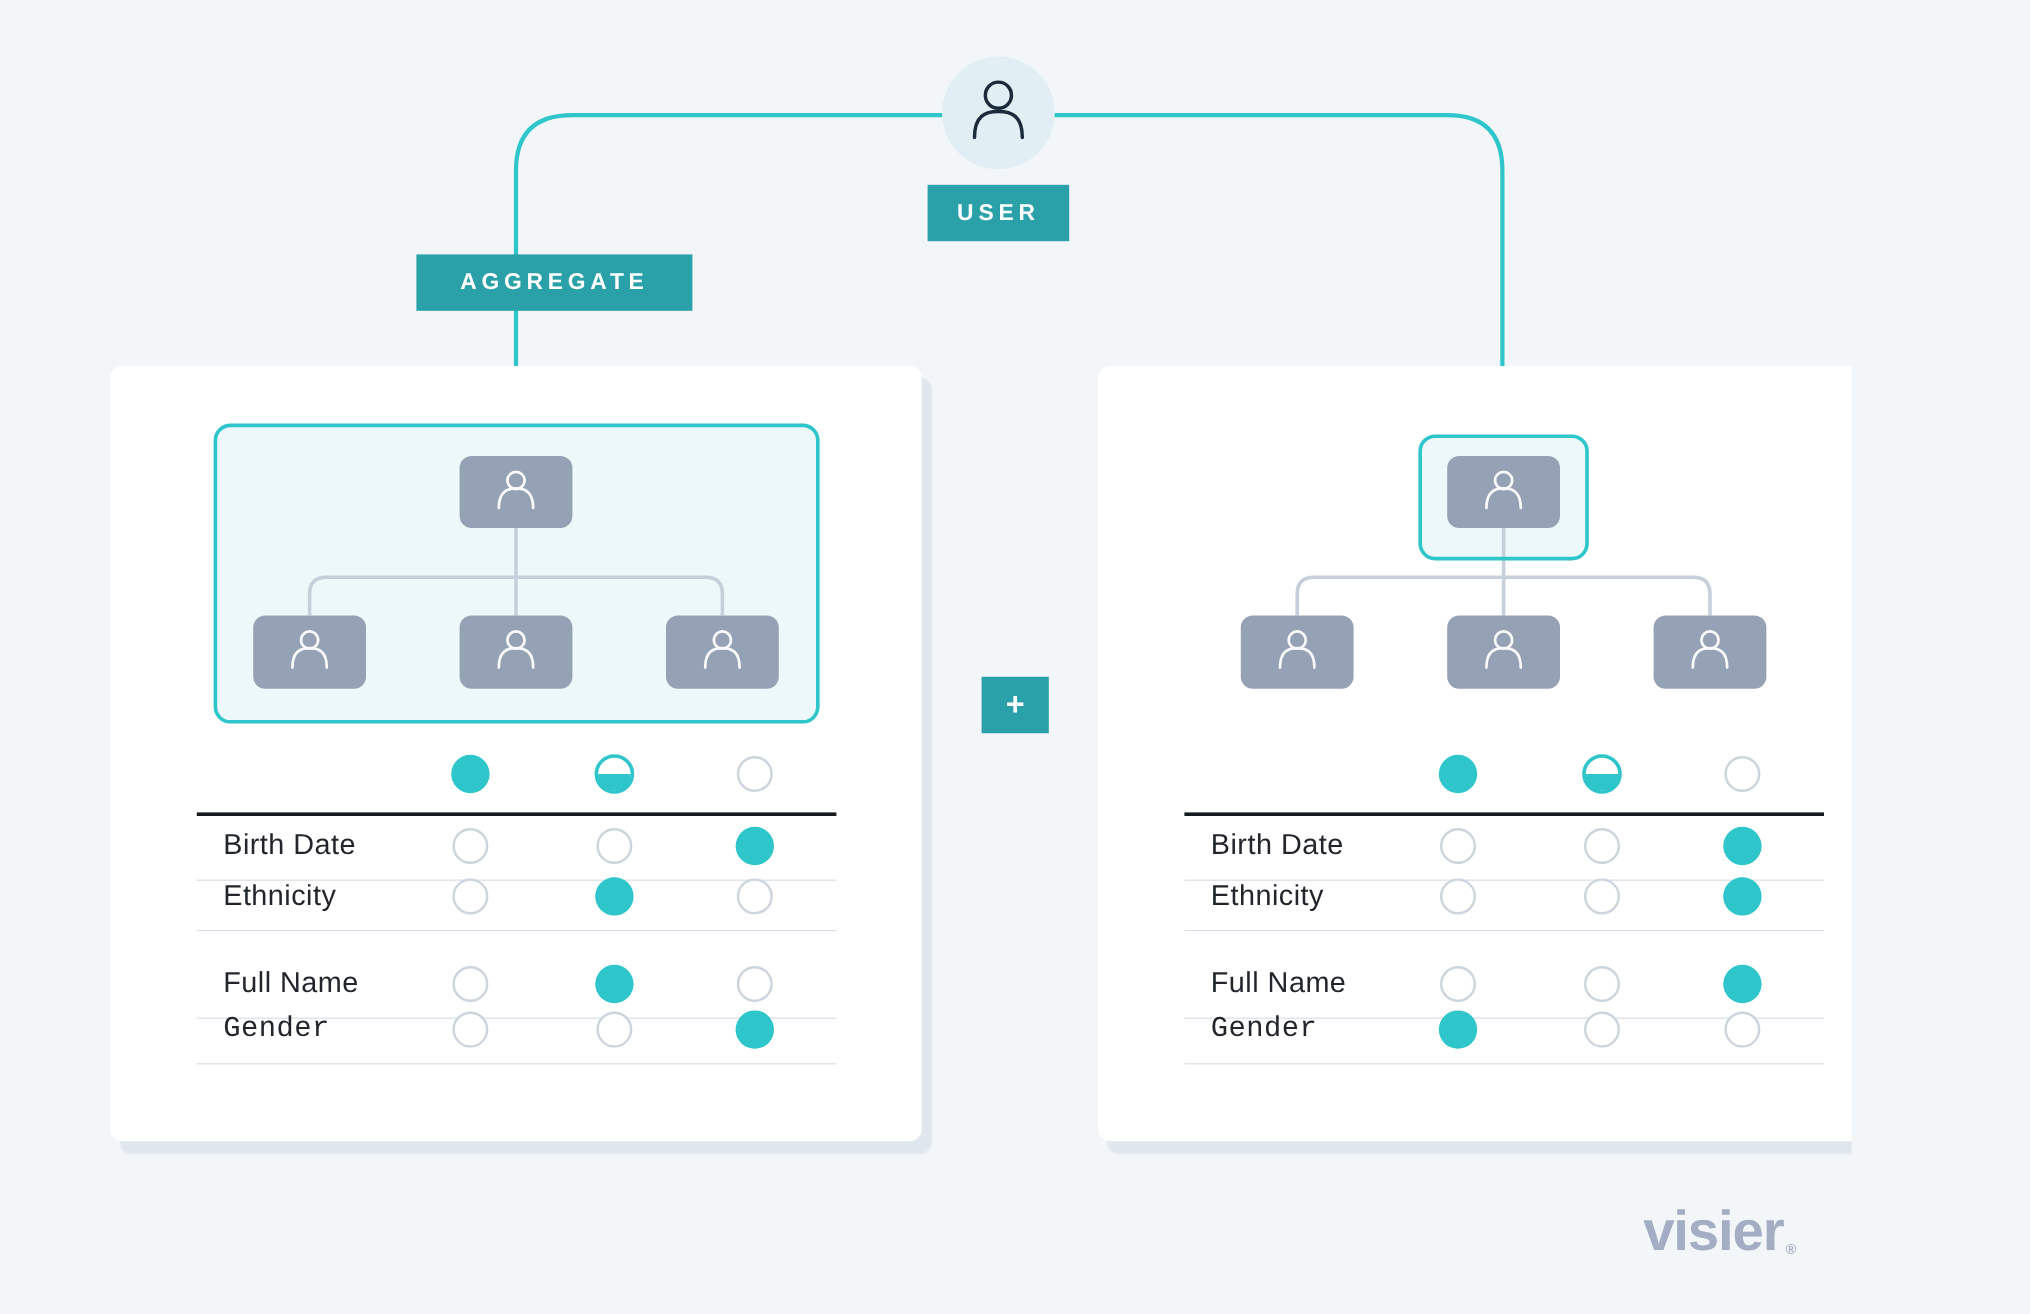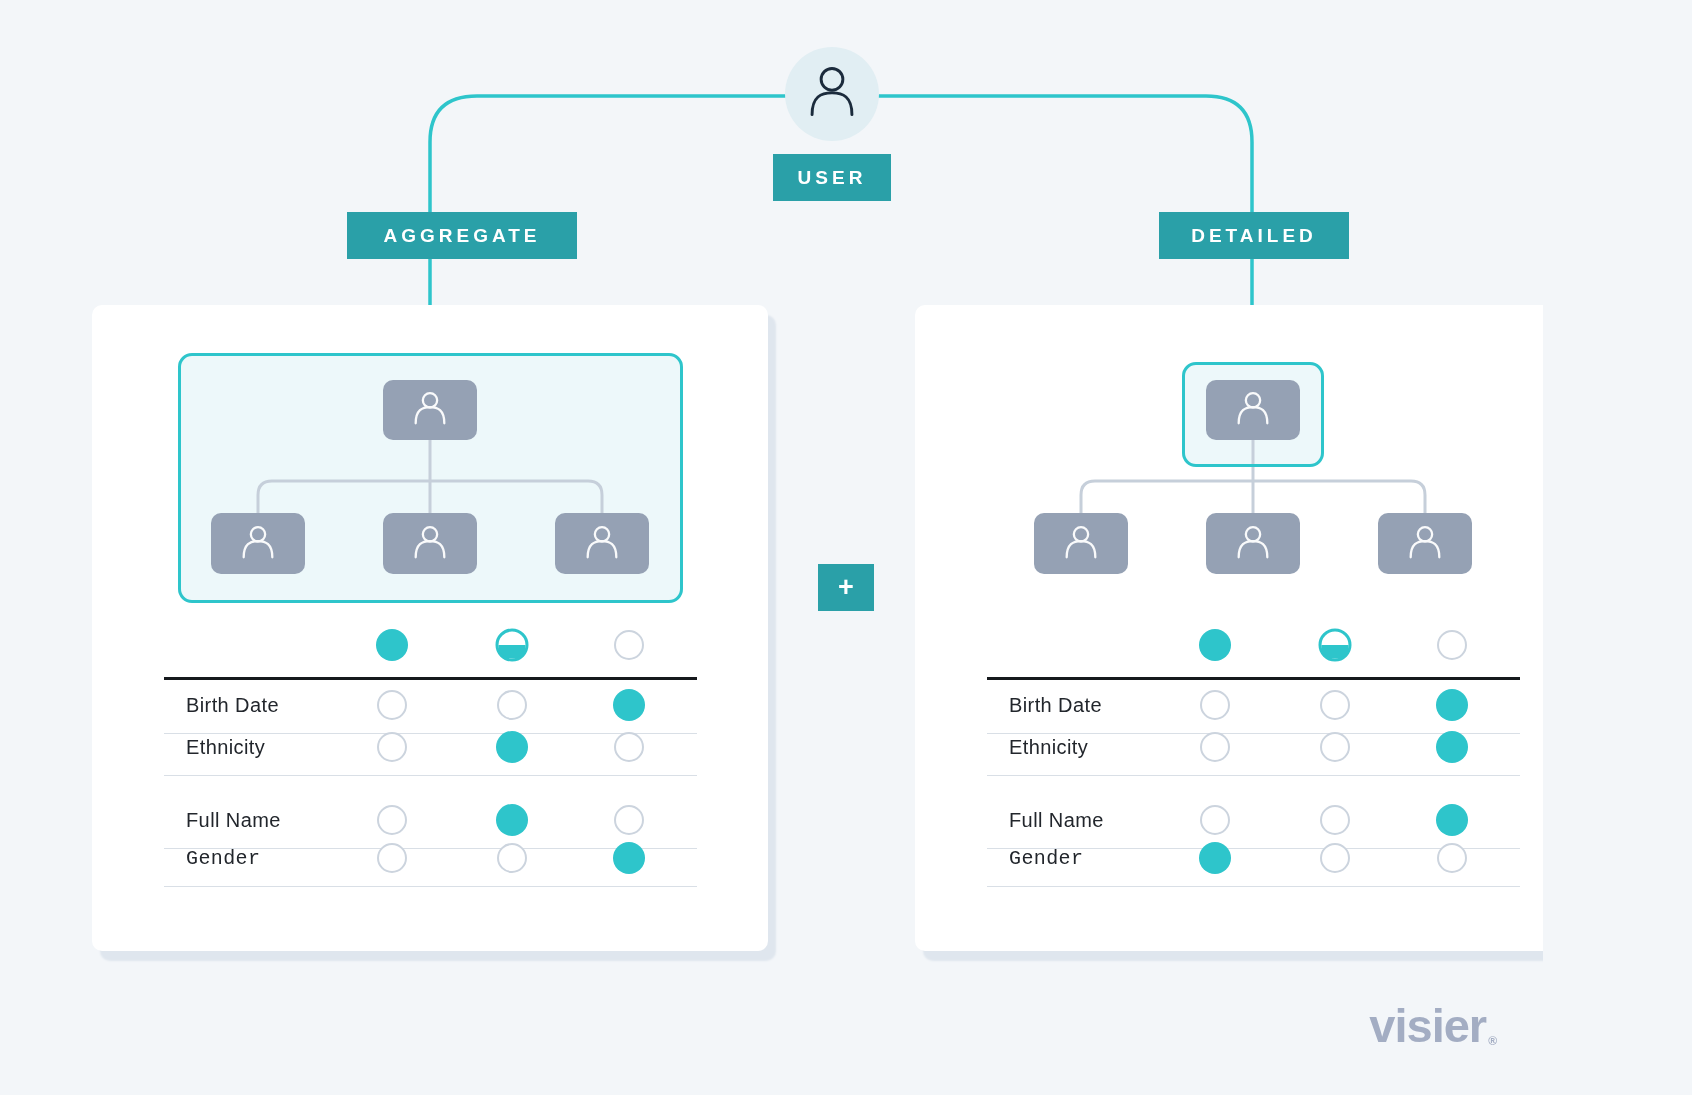--- a/index.html
+++ b/index.html
@@ -60,21 +60,21 @@
   .rule{position:absolute;left:72px;top:372px;width:533px;border-top:3px solid var(--header-rule);}
   .dot{position:absolute;border-radius:50%;transform:translate(-50%,-50%);}
   .dot.state-full{width:32px;height:32px;background:var(--accent);}
   .dot.state-empty{width:30px;height:30px;background:#fff;border:2px solid var(--ring-gray);}
   .dot.state-half{width:33px;height:33px;border:3px solid var(--accent);
     background:linear-gradient(to bottom,#fff 50%,var(--accent) 50%);}
   .hdot{top:340px;}
   .hd1{left:300px;} .hd2{left:420px;} .hd3{left:537px;}
   .trow{position:absolute;left:72px;width:533px;height:57px;border-bottom:1.5px solid var(--divider);}
   .trow .rlabel{position:absolute;left:22px;top:50%;transform:translateY(-50%);
-    font-size:20px;color:var(--ink);letter-spacing:.4px;}
+    font-size:24px;color:var(--ink);letter-spacing:.4px;}
   .trow .dot{top:50%;}
   .rd1{left:228px;} .rd2{left:348px;} .rd3{left:465px;}
   .r1{top:372px;} .r2{top:414px;} .r3{top:487px;} .r4{top:525px;font-family:Liberation Mono, monospace;}
 
   
   .logo{position:absolute;right:46px;top:1002px;display:flex;align-items:flex-end;
     color:var(--logo-gray);font-weight:bold;font-size:47px;letter-spacing:-1px;line-height:1;justify-content:flex-end;}
   .logo .reg{font-size:12px;letter-spacing:0;margin-left:2px;line-height:1;padding-bottom:2px;}
 </style>
 </head>
@@ -93,21 +93,20 @@
     <span>
       <svg width="58" height="56" viewBox="0 0 64 60">
         <circle cx="32" cy="16" r="12"></circle>
         <path d="M10 55 C10 35 20 31 32 31 C44 31 54 35 54 55"></path>
       </svg>
     </span>
   </div>
 
   <div class="tag user-tag">USER</div>
   <div class="tag aggregate-tag">AGGREGATE</div>
-  <div class="tag detailed-tag">DETAILED</div>
 
   <div class="plus-box">+</div>
 
   <section class="card card-left">
     <div class="org-hl-fill group-zone"></div>
     <svg class="org-links" width="676" height="290" viewBox="0 0 676 290">
       <path d="M338 135 V208"></path>
       <path d="M166 208 V190 Q166 176 180 176 H496 Q510 176 510 190 V208"></path>
     </svg>
     <div class="org-hl-border group-zone"></div>

